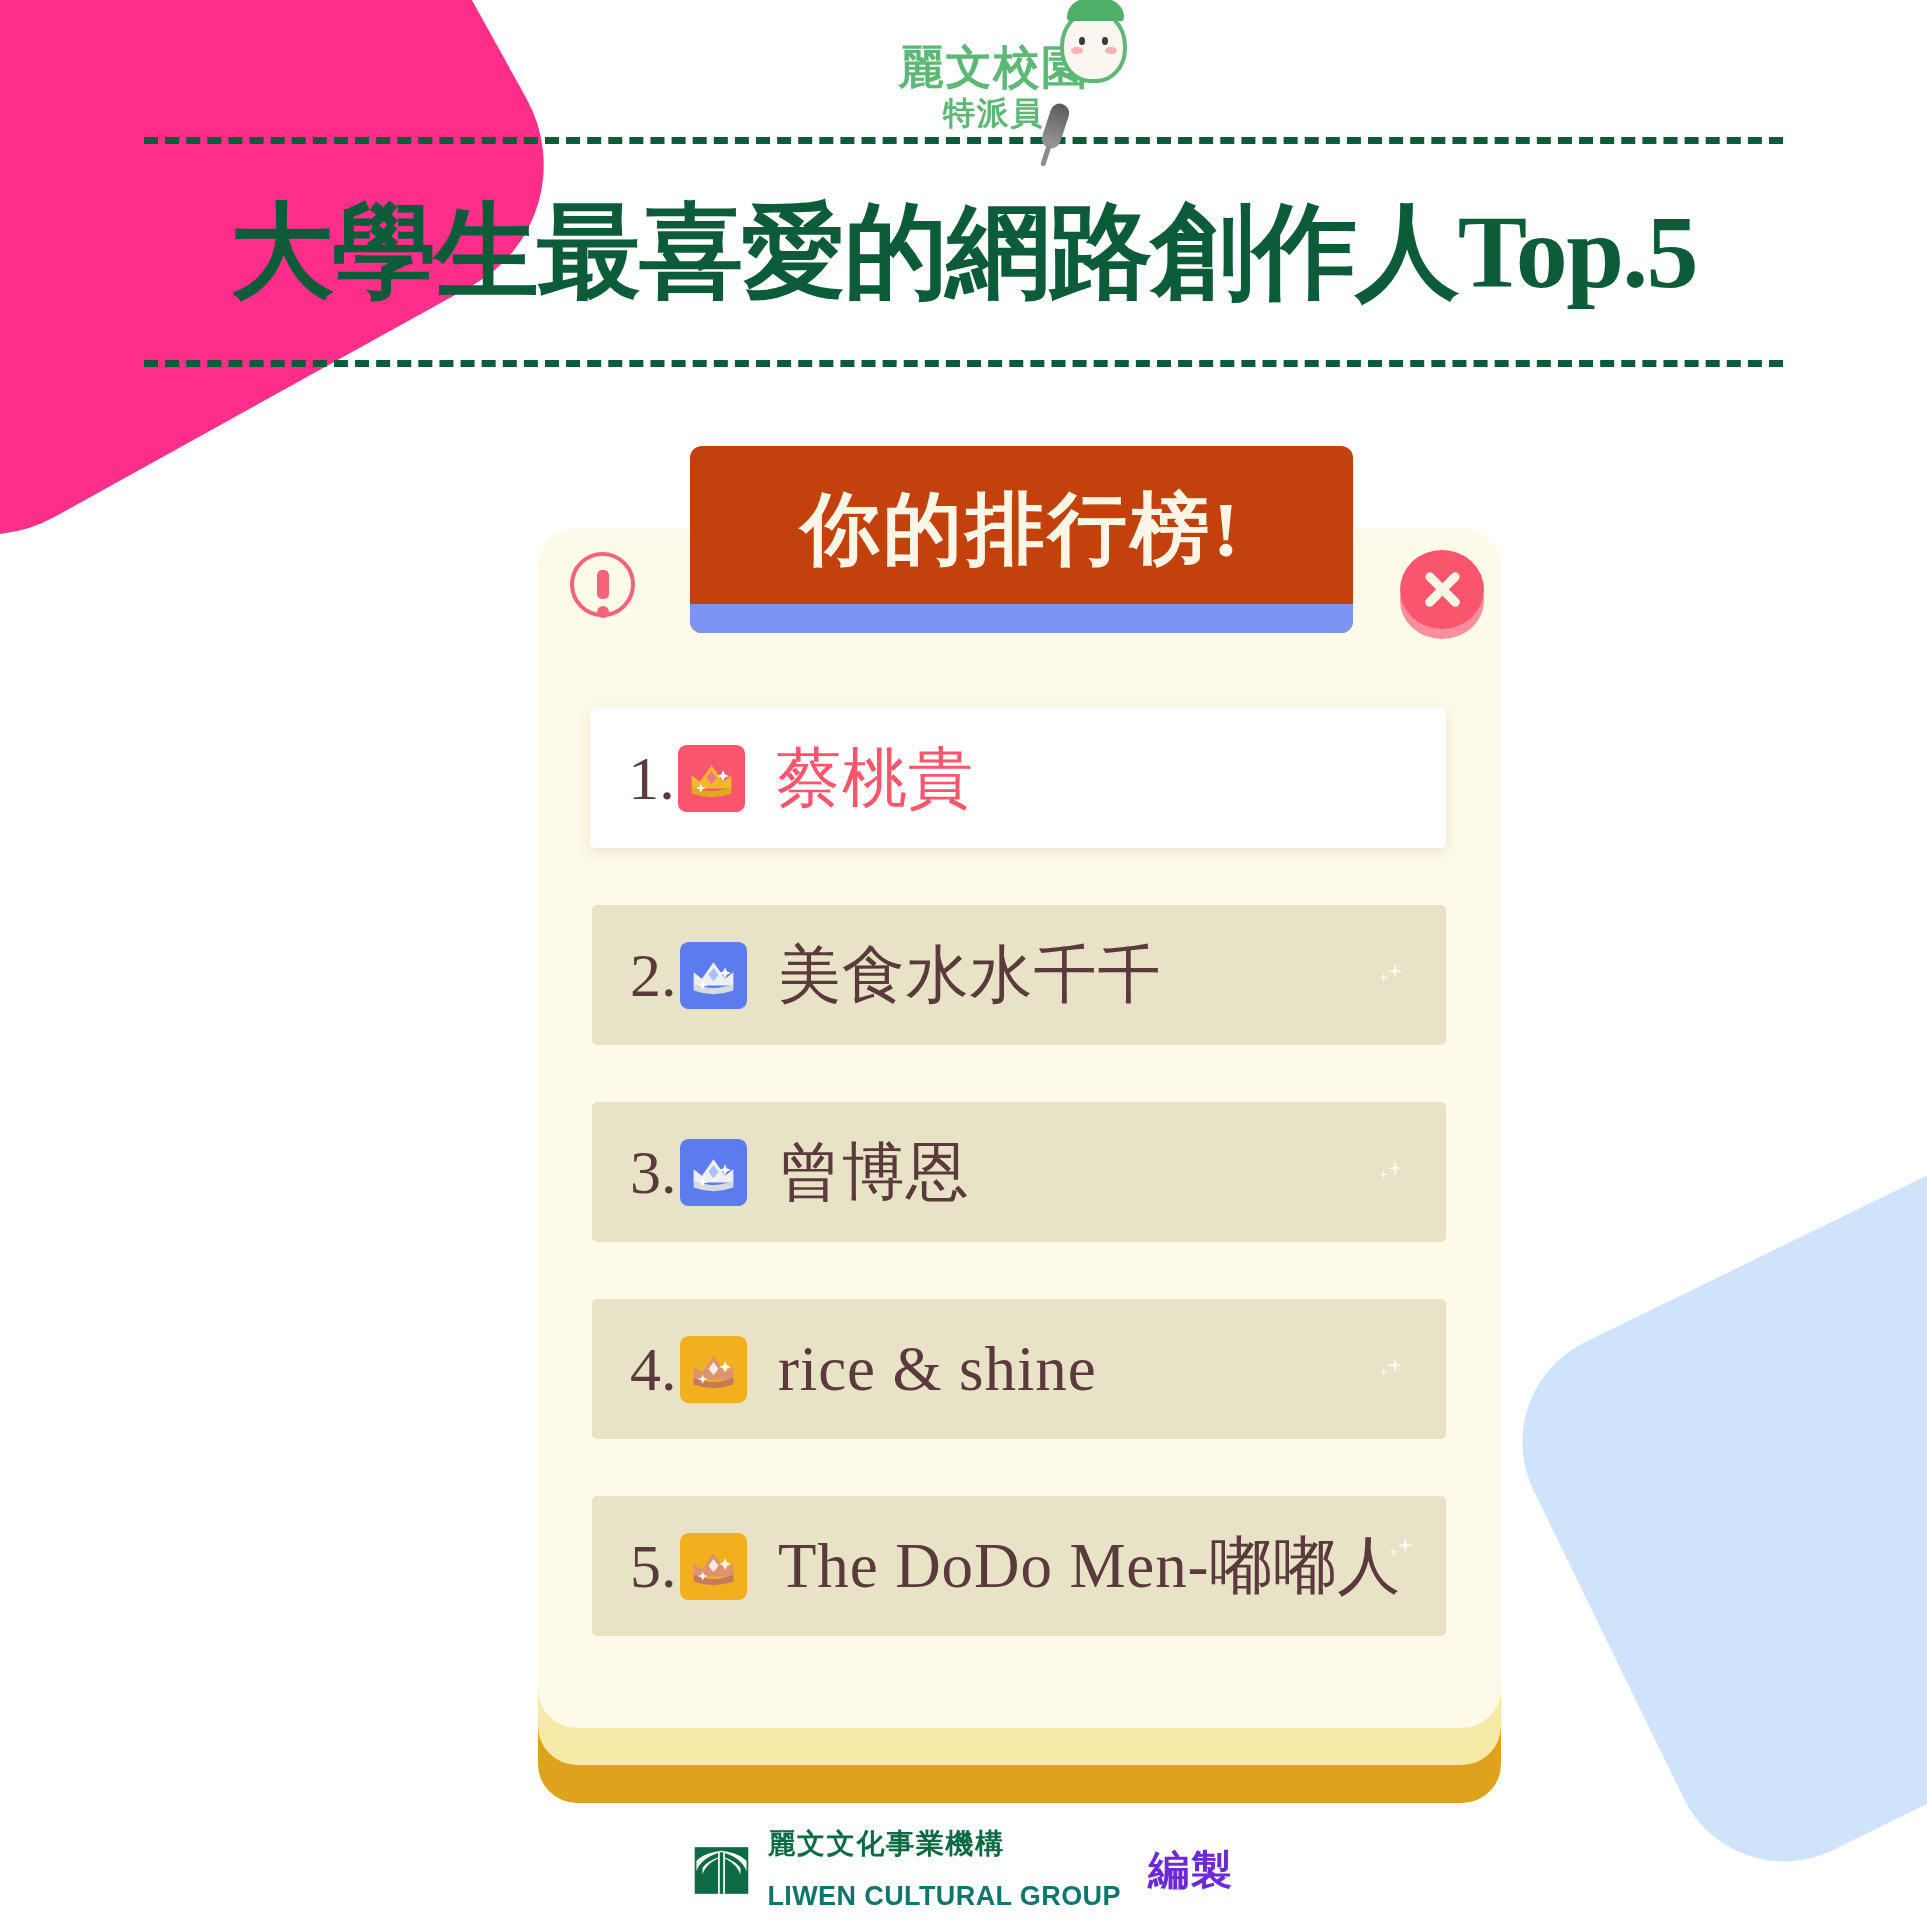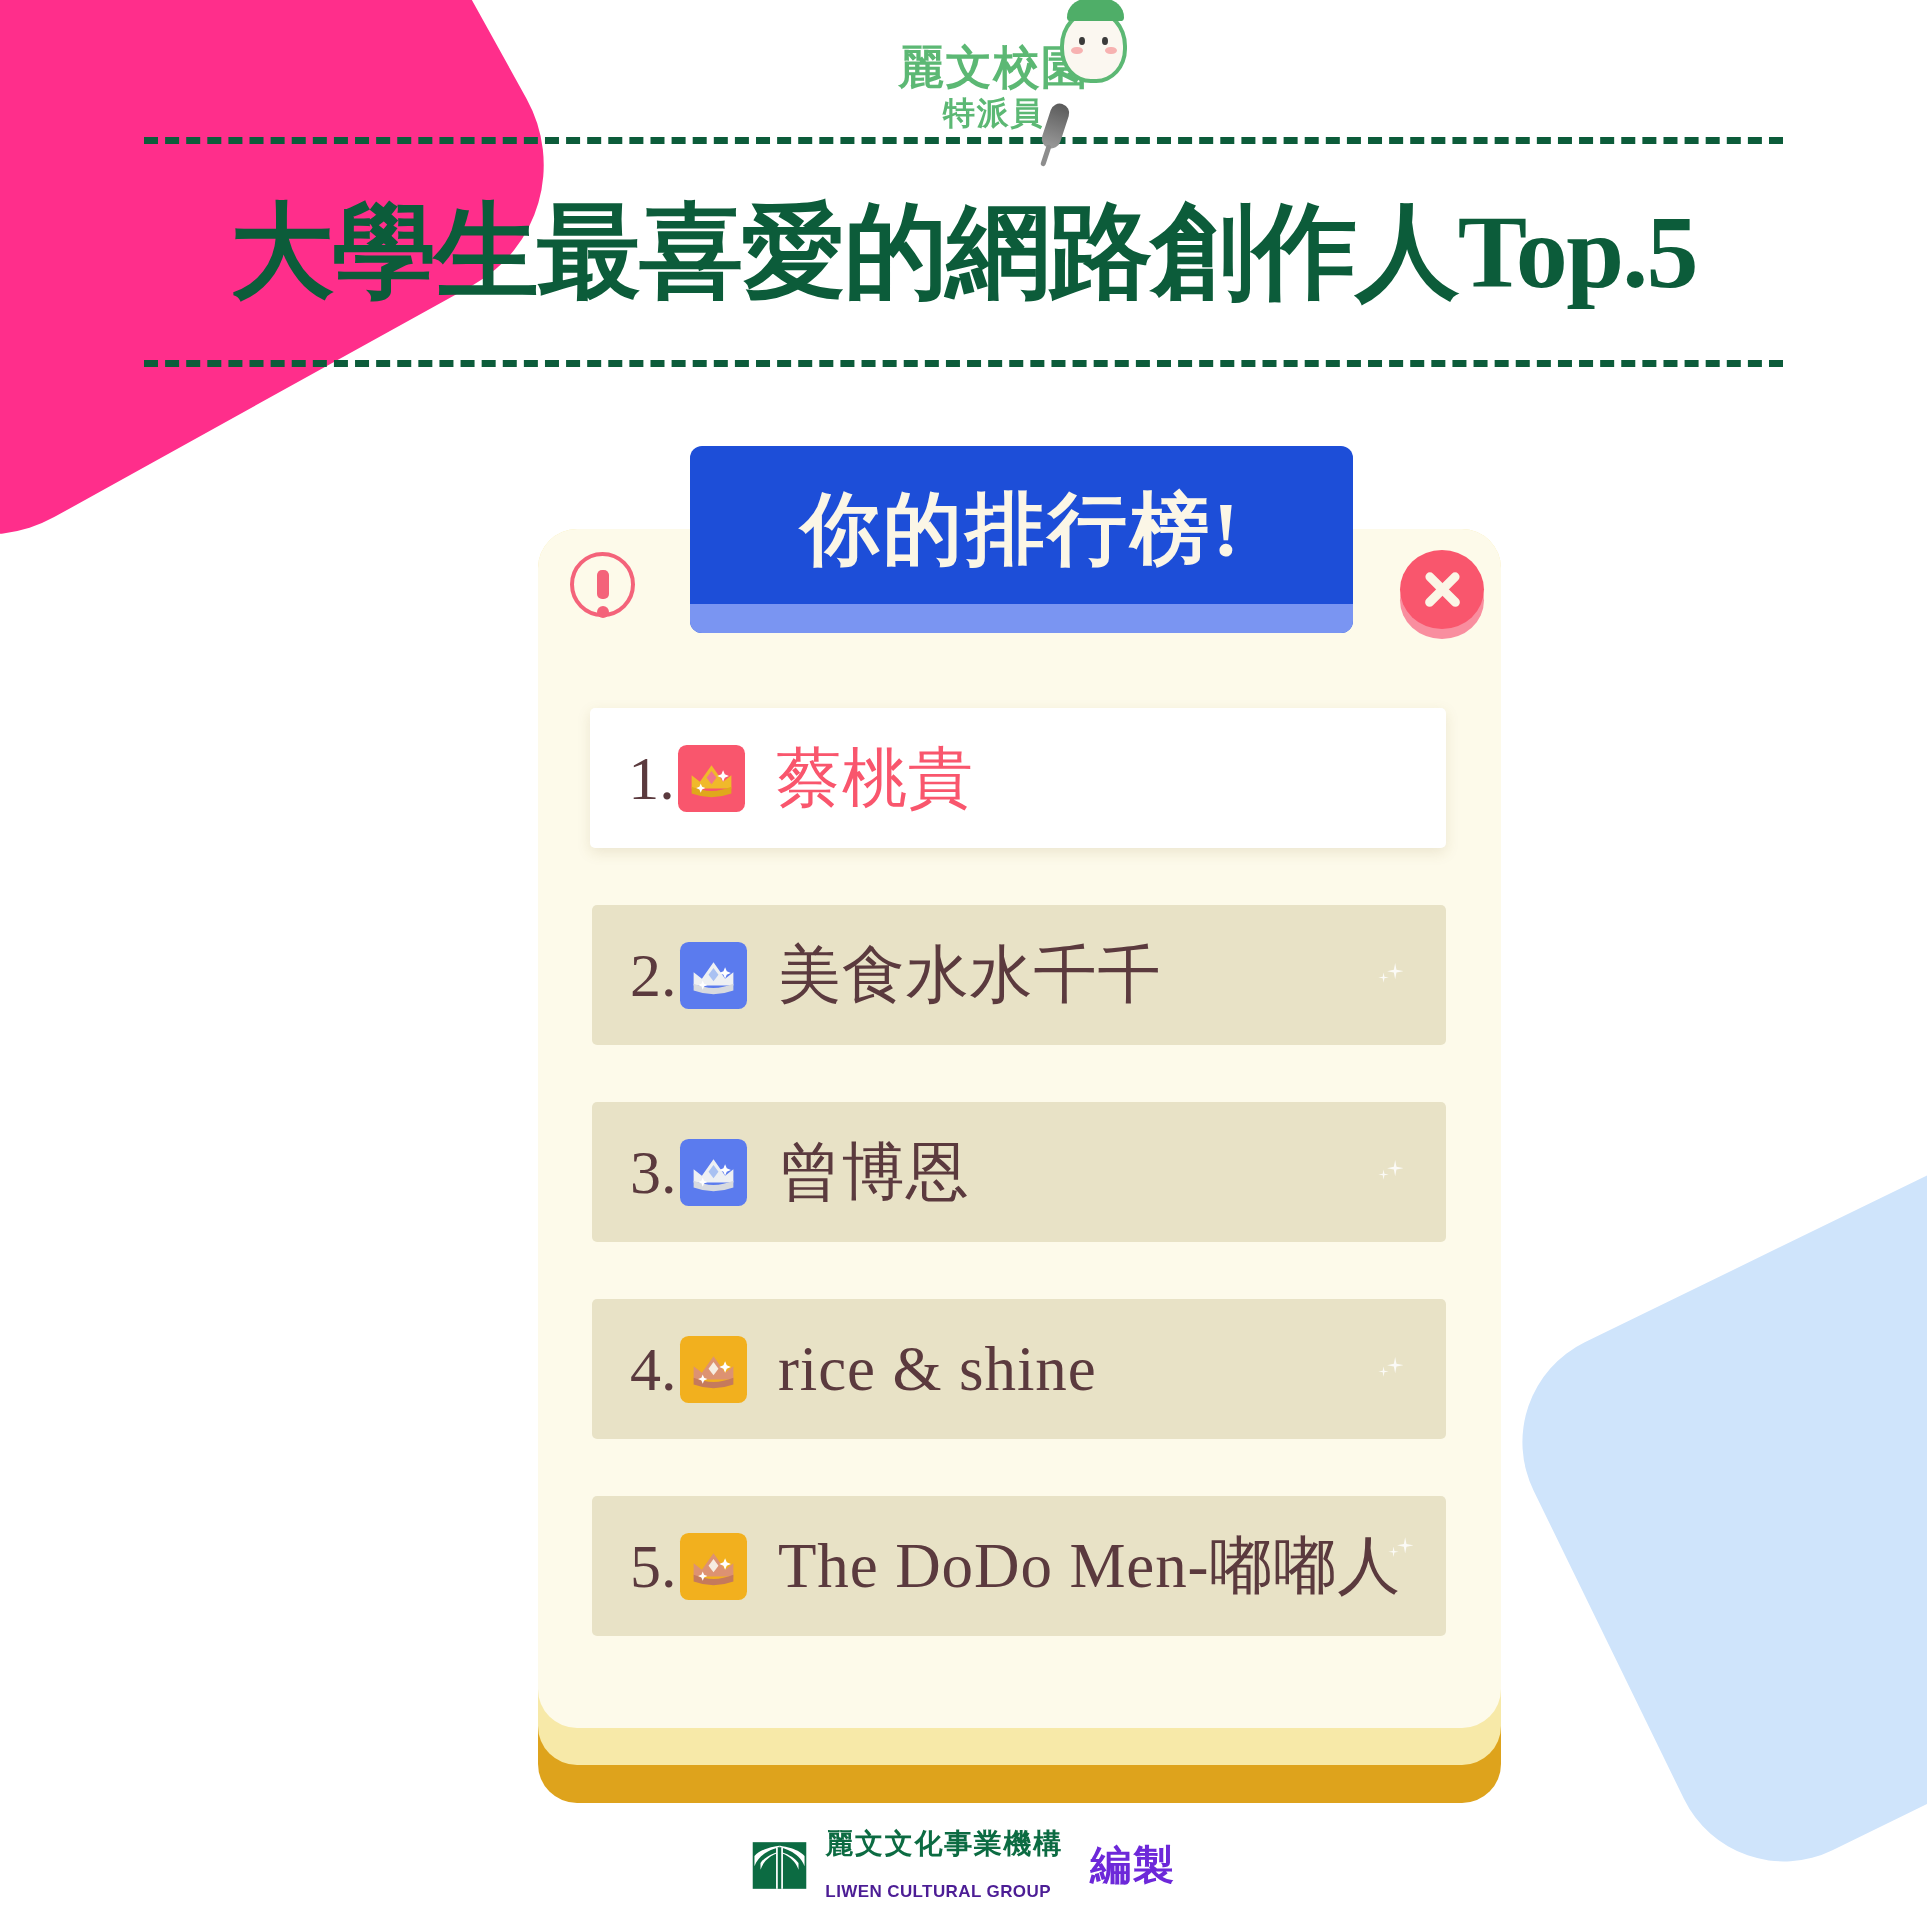--- a/index.html
+++ b/index.html
@@ -120,21 +120,21 @@
   .card{
     position:absolute; left:538px; top:529px;
     width:963px; height:1199px;
     background:#FDFAEA;
     border-radius:39px;
   }
 
   .modal-header{
     position:absolute; left:690px; top:446px;
     width:663px; height:187px;
-    background:#1d4ed8;
+    background:#c2410c;
     border-radius:12px;
     z-index:4;
     box-shadow:0 0 0 0 rgba(0,0,0,0);
   }
   .modal-header .hdr-base{
     position:absolute; left:0; bottom:0; width:100%; height:29px;
     background:#7A95F2; border-radius:0 0 12px 12px;
   }
   .modal-header .hdr-text{
     position:absolute; inset:0;
@@ -254,21 +254,21 @@
     z-index:6;
   }
   .footer-mark{ width:57px; height:57px; }
   .footer-textblock{ display:flex; flex-direction:column; line-height:1;gap:20px; }
   .footer-cn{
     font-family:"Liberation Sans", sans-serif;
     font-weight:bold; font-size:28px; color:#0C6B42; letter-spacing:1.7px;
   }
   .footer-en{
     font-family:"Liberation Sans", sans-serif;
-    font-weight:bold; font-size:17px; color:#4c1d95; letter-spacing:0.4px;
+    font-weight:bold; font-size:27px; color:#0f766e; letter-spacing:0.4px;
     margin-top:5.1px;
   }
   .footer-suffix{
     font-family:"Liberation Sans", sans-serif;
     font-weight:bold; font-size:41px; color:#6d28d9;
     margin-left:10.3px; letter-spacing:1.7px;
   }
 </style>
 </head>
 <body>

